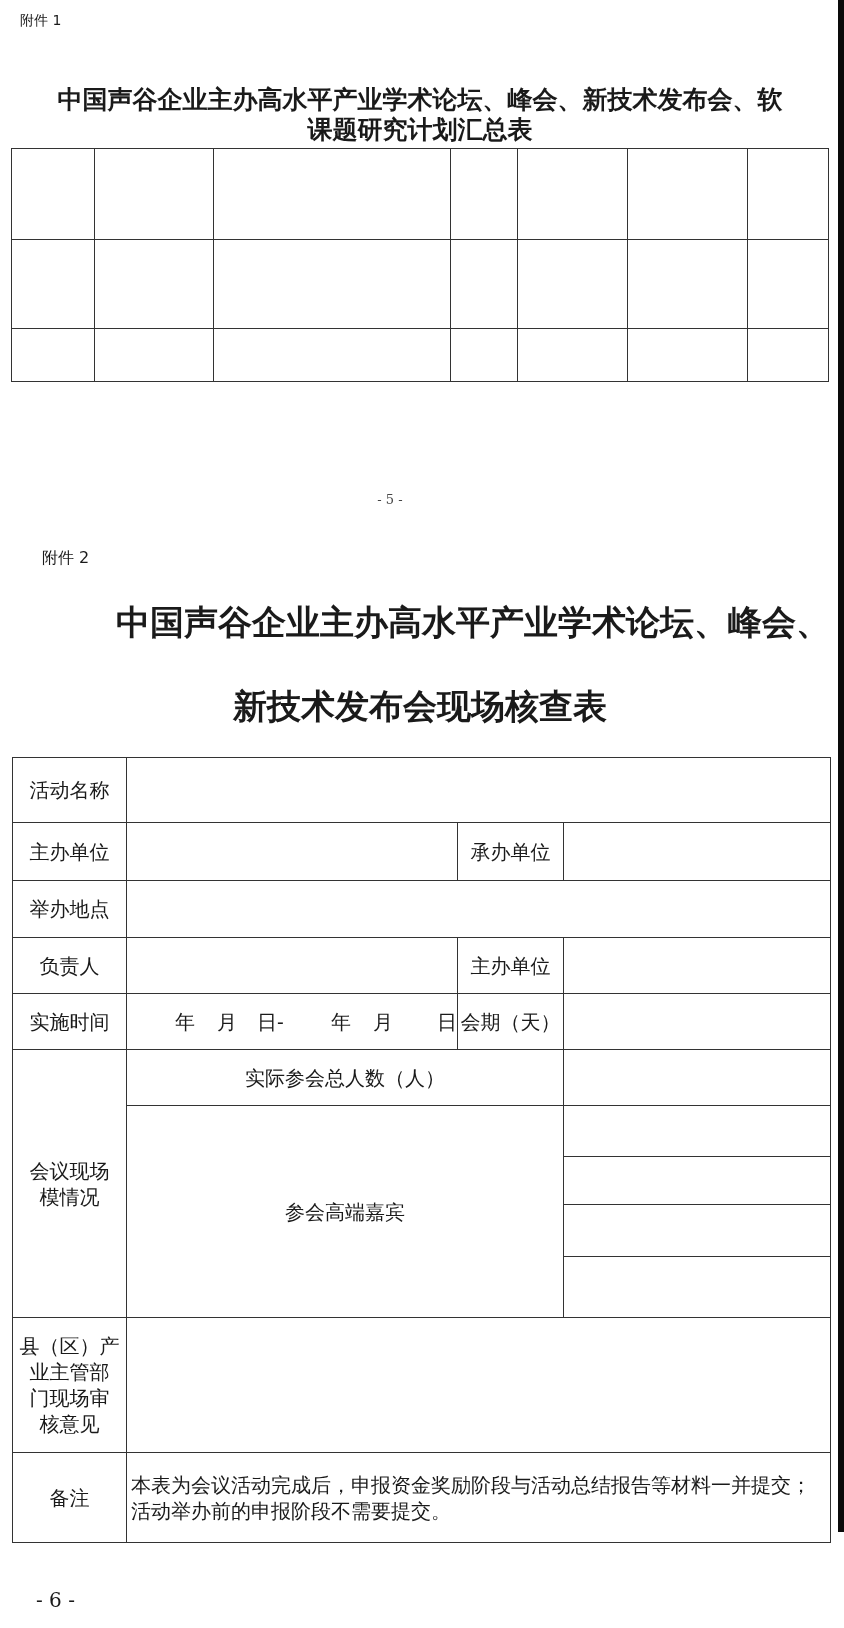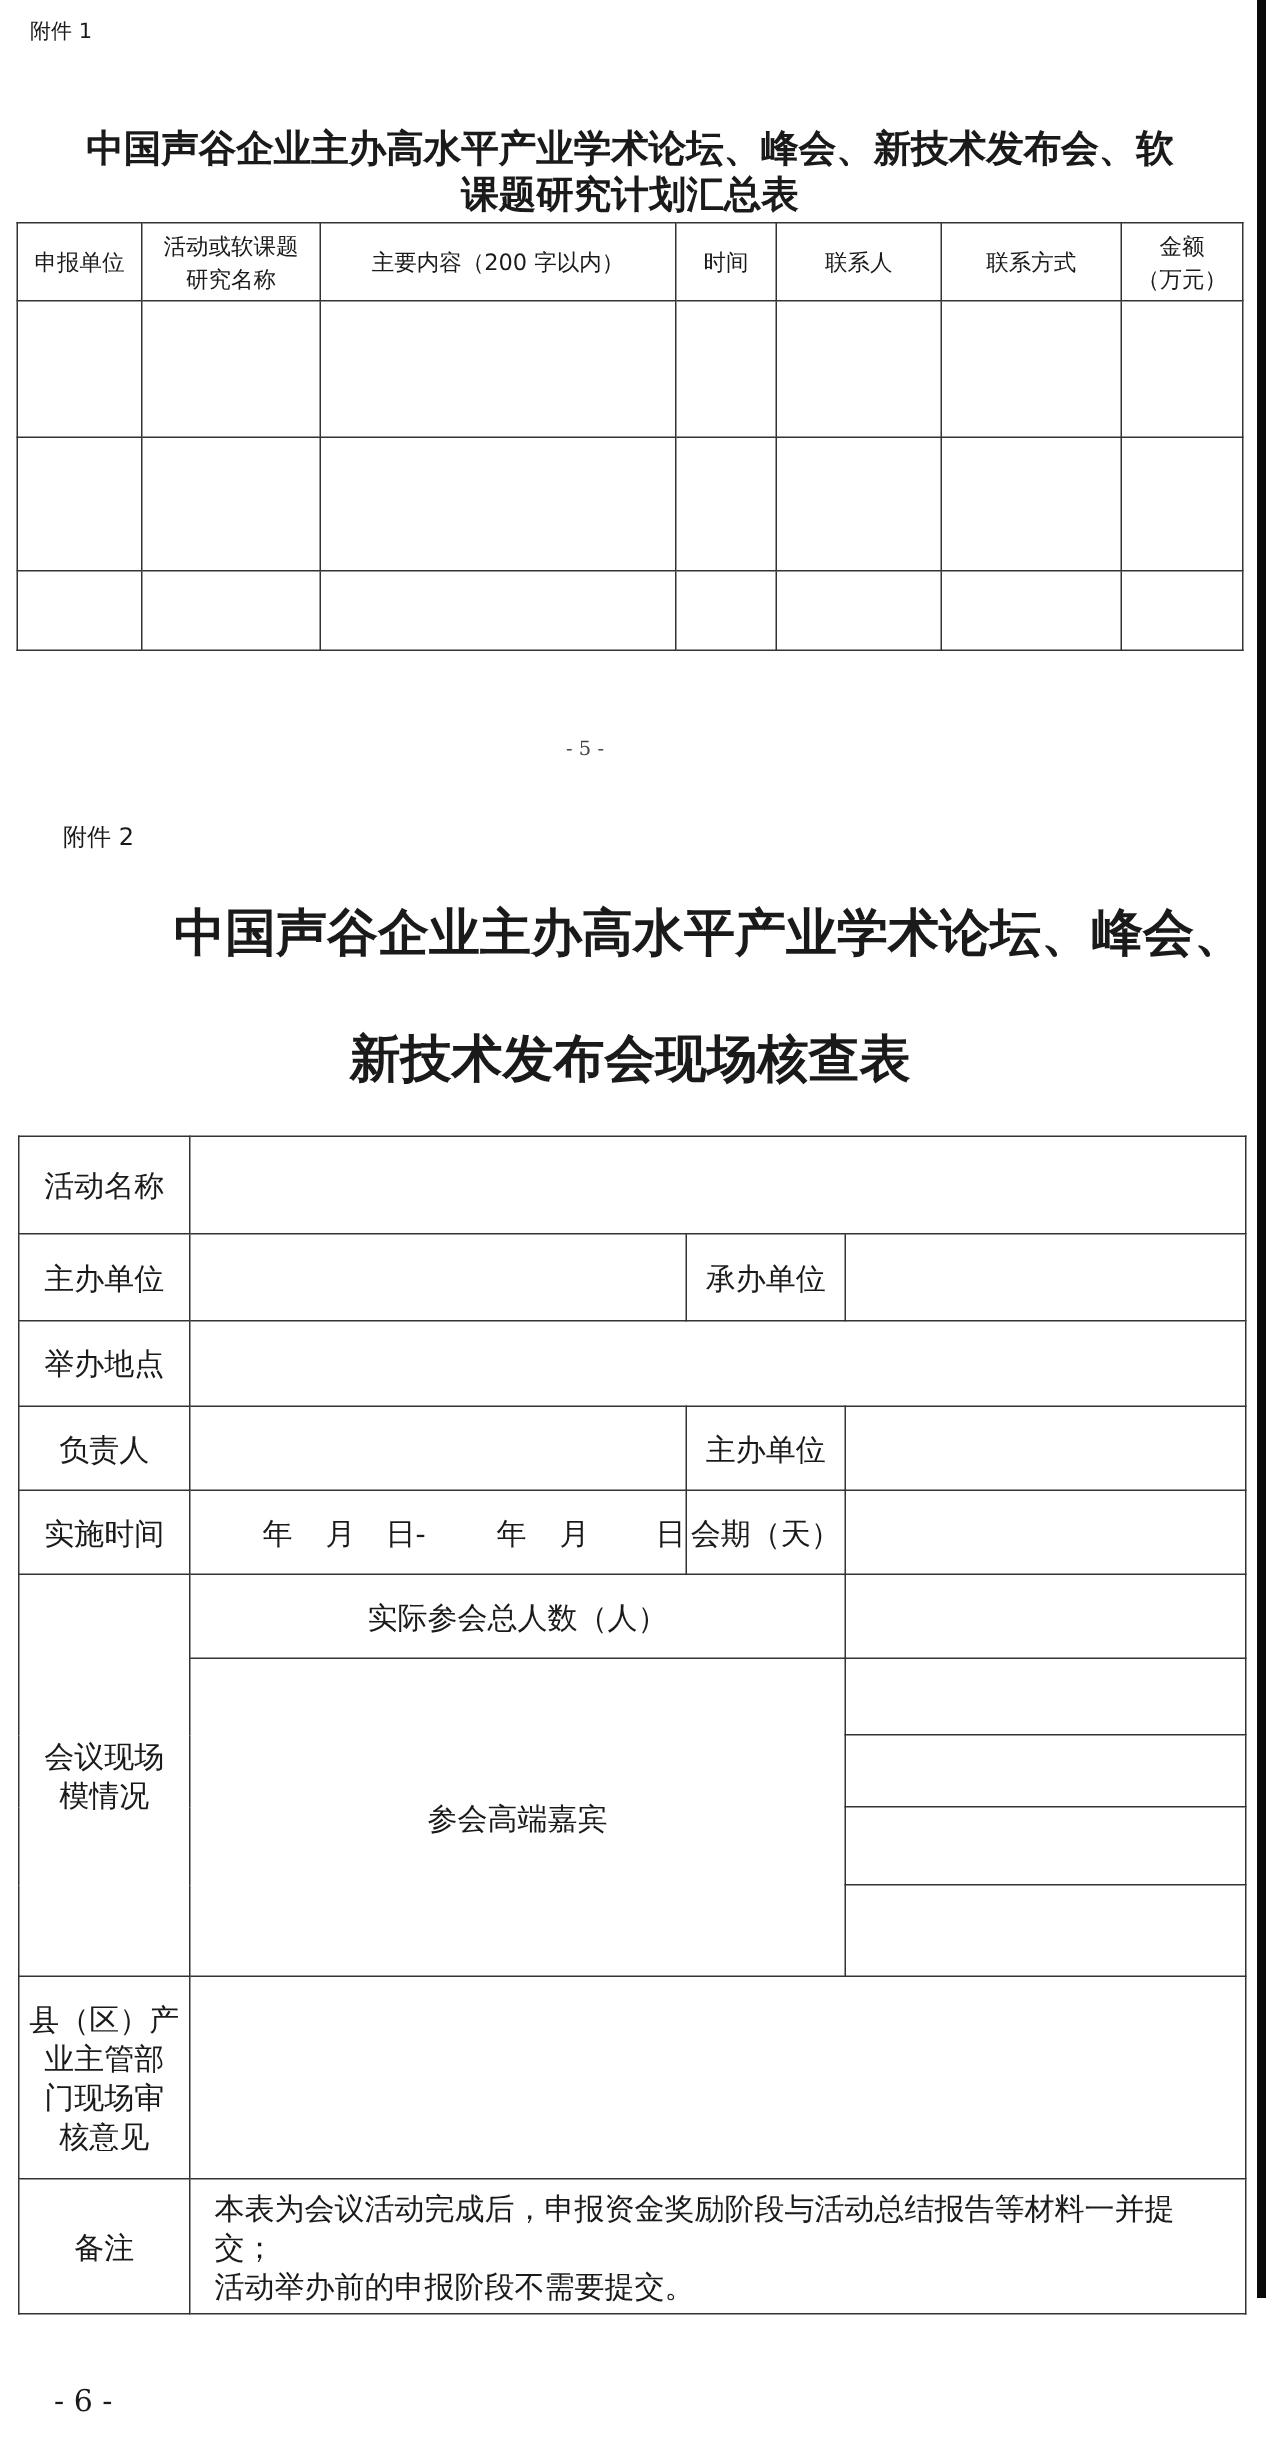--- a/index.html
+++ b/index.html
@@ -19,68 +19,43 @@
   table.t td { border: 1.5px solid #333; padding: 0; text-align: center; vertical-align: middle; }
   .t1 td { font-family: "DejaVu Sans", "Liberation Sans", sans-serif; font-size: 15px; line-height: 22px; }
   .t2 td { font-family: "DejaVu Serif", "Liberation Serif", serif; font-size: 20px; line-height: 26px; }
   .pagenum { font-family: "DejaVu Serif", "Liberation Serif", serif; }
   .title2 {
     left: 10px; width: 820px; text-align: center; font-weight: bold;
     font-size: 34px; line-height: 48px;
   }
   .date-cell { position: relative; }
   .date-cell span { position: absolute; top: 50%; transform: translateY(-50%); }
-  .note-cell { text-align: left !important; padding: 0 16px !important; font-size: 17px; line-height: 26px; }
+  .note-cell { text-align: left !important; padding: 0 4px !important; font-size: 17px; line-height: 26px; }
 </style>
 </head>
 <body>
 
 <div class="right-bar"></div>
 
 <div class="abs attach-label" style="left:20px; top:12px; font-size:14px;">附件 1</div>
 
-<div class="abs title1" style="top:84px;font-family:Liberation Serif, serif;">中国声谷企业主办高水平产业学术论坛、峰会、新技术发布会、软</div>
+<div class="abs title1" style="top:84px;">中国声谷企业主办高水平产业学术论坛、峰会、新技术发布会、软</div>
 <div class="abs title1" style="top:114px;">课题研究计划汇总表</div>
 
 <table class="t t1" style="left:11px; top:148px; width:817px;">
   <colgroup>
     <col style="width:83px">
       <col style="width:119px">
       <col style="width:237px">
       <col style="width:67px">
       <col style="width:110px">
       <col style="width:120px">
       <col style="width:81px">
   </colgroup>
   <tbody>
-      <tr style="height:52px;">
-    <td>
-          <div>申报单位</div>
-        </td>
-    <td>
-          <div>活动或软课题</div>
-          <div>研究名称</div>
-        </td>
-    <td>
-          <div>主要内容（200 字以内）</div>
-        </td>
-    <td>
-          <div>时间</div>
-        </td>
-    <td>
-          <div>联系人</div>
-        </td>
-    <td>
-          <div>联系方式</div>
-        </td>
-    <td>
-          <div>金额</div>
-          <div>（万元）</div>
-        </td>
-  </tr>
   <tr style="height:91px;">
     <td></td>
     <td></td>
     <td></td>
     <td></td>
     <td></td>
     <td></td>
     <td></td>
   </tr>
   <tr style="height:89px;">

